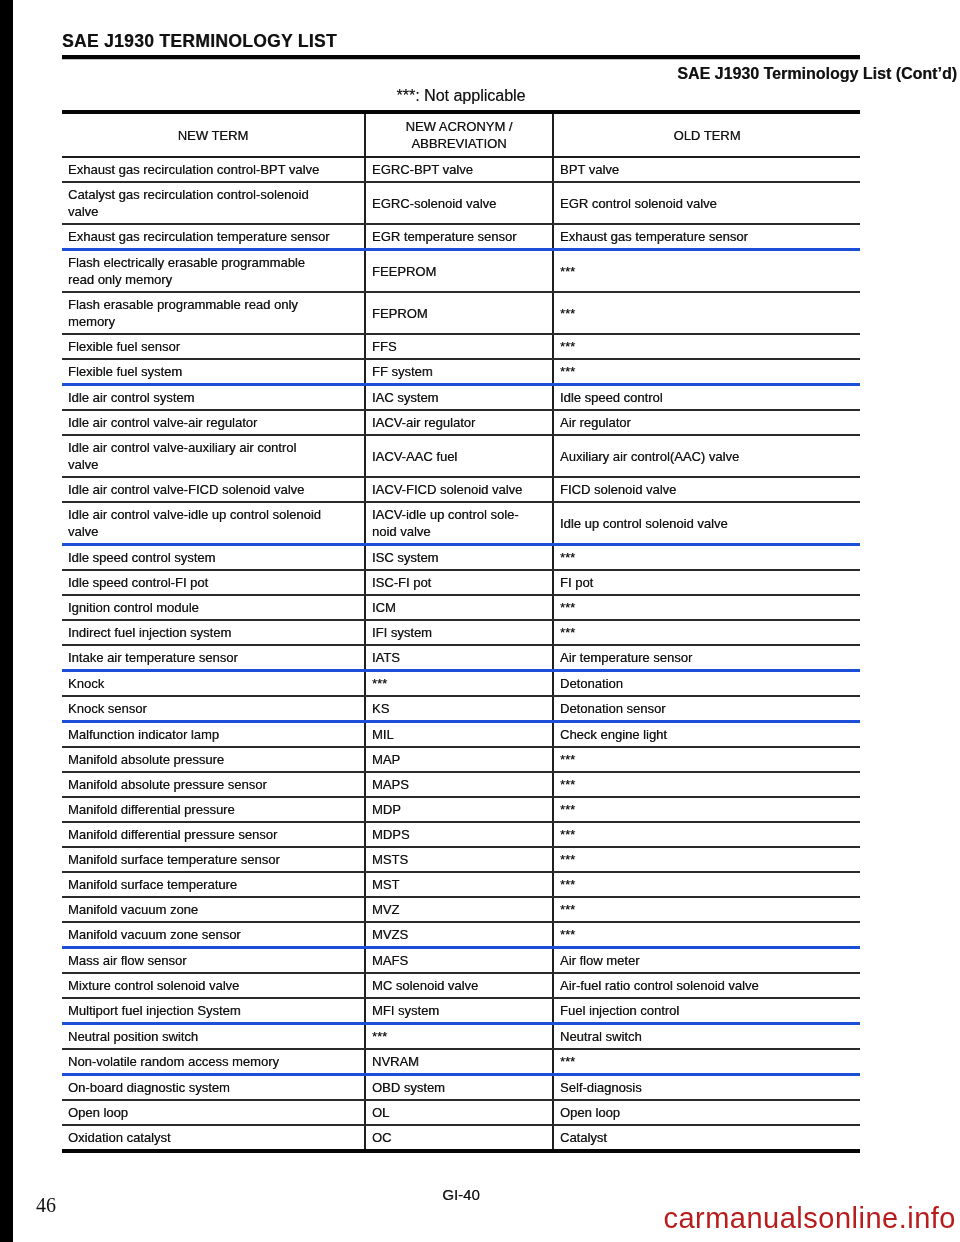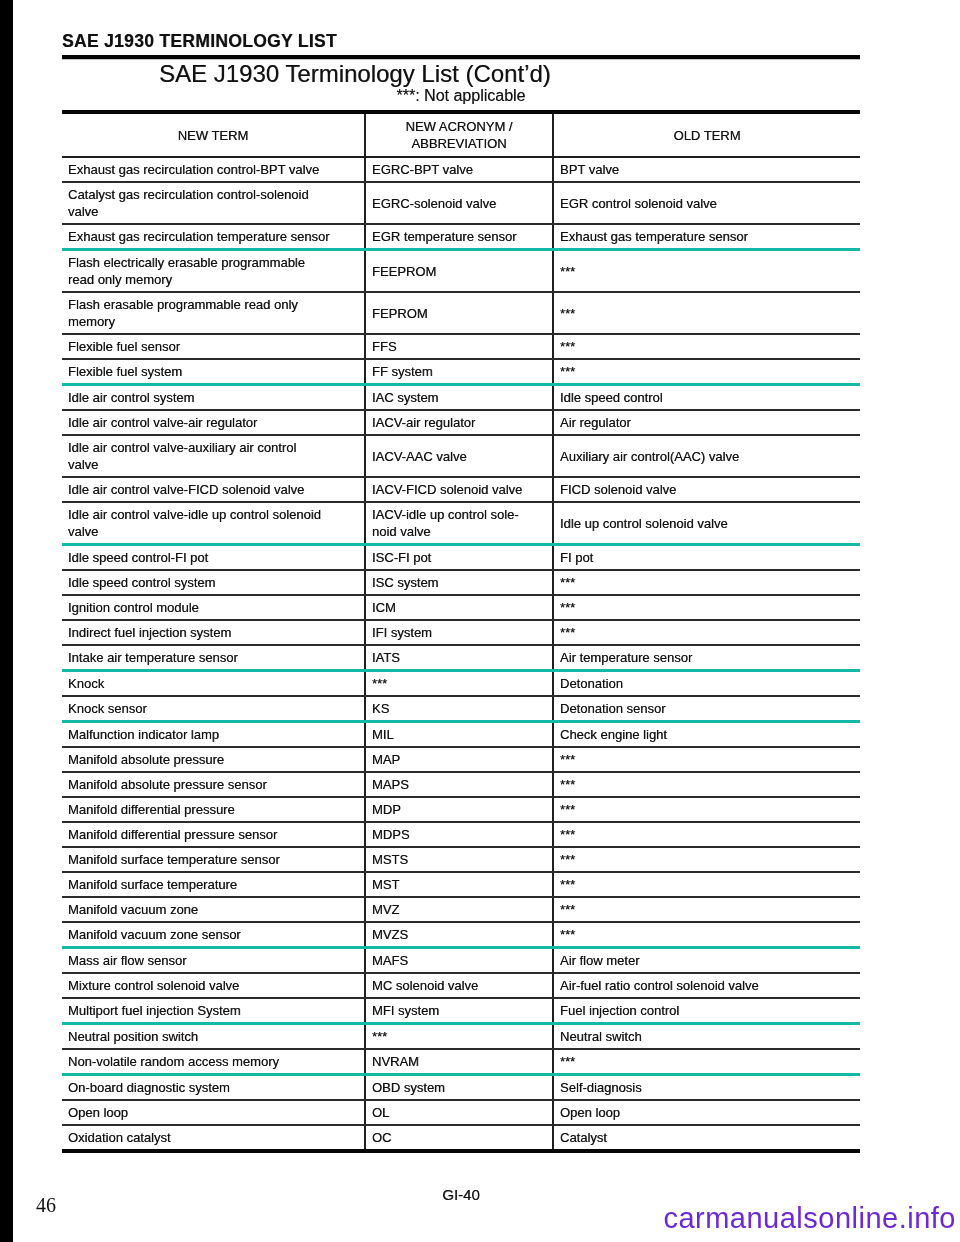--- a/index.html
+++ b/index.html
@@ -27,22 +27,22 @@
     letter-spacing: 0.3px;
     line-height: 21px;
     text-shadow: 0.4px 0 0 rgba(17,17,17,0.6);
   }
   .title-rule {
     height: 4px; background: #050505;
     box-shadow: 0 1px 0 rgba(0,0,0,0.25);
   }
   .doc-subtitle {
     margin: 3px 0 0 0;
-    font-size: 24px; font-weight: normal;
-    text-align: left;
+    font-size: 16px; font-weight: bold;
+    text-align: right;
     line-height: 23px;
     position: relative; left: 97px;
     text-shadow: 0.4px 0 0 rgba(17,17,17,0.6);
   }
   .legend-note {
     text-align: center;
     font-size: 16px;
     margin: 2px 0 5px 0;
     text-shadow: 0.3px 0 0 rgba(17,17,17,0.5);
   }
@@ -69,36 +69,36 @@
     font-weight: normal;
     text-align: center;
     padding: 4px 3px;
     border-bottom: 2px solid #1c1c1c;
   }
   .terms td {
     text-align: left;
     padding: 3px 4px 3px 6px;
   }
   .terms th + th, .terms td + td { border-left: 2px solid #1f1f1f; }
-  .terms tr.thick > td { border-bottom: 3px solid #14b8a6; }
+  .terms tr.thick > td { border-bottom: 3px solid #1d4ed8; }
   .footer-code {
     position: absolute; left: 62px; top: 1186px;
     width: 798px; text-align: center;
     font-size: 15px; font-weight: normal;
     text-shadow: 0.4px 0 0 rgba(17,17,17,0.6);
   }
   .page-number {
     position: absolute; left: 36px; top: 1194px;
     font-family: "Liberation Serif", serif;
     font-size: 20px;
   }
   .watermark {
     position: absolute; right: 4px; top: 1202px;
     font-size: 29px;
-    color: #6d28d9;
+    color: #b91c1c;
     letter-spacing: 0.5px;
   }
 </style>
 </head>
 <body>
 
 <div class="scan-strip"></div>
 
 <div class="content">
   <h1 class="doc-title">SAE J1930 TERMINOLOGY LIST</h1>
@@ -165,46 +165,46 @@
           <td>Idle speed control</td>
         </tr>
         <tr>
           <td>Idle air control valve-air regulator</td>
           <td>IACV-air regulator</td>
           <td>Air regulator</td>
         </tr>
         <tr>
           <td>Idle air control valve-auxiliary air control
 valve</td>
-          <td>IACV-AAC valve</td>
+          <td>IACV-AAC fuel</td>
           <td>Auxiliary air control(AAC) valve</td>
         </tr>
         <tr>
           <td>Idle air control valve-FICD solenoid valve</td>
           <td>IACV-FICD solenoid valve</td>
           <td>FICD solenoid valve</td>
         </tr>
         <tr class="thick">
           <td>Idle air control valve-idle up control solenoid
 valve</td>
           <td>IACV-idle up control sole-
 noid valve</td>
           <td>Idle up control solenoid valve</td>
         </tr>
         <tr>
+          <td>Idle speed control system</td>
+          <td>ISC system</td>
+          <td>***</td>
+        </tr>
+        <tr>
           <td>Idle speed control-FI pot</td>
           <td>ISC-FI pot</td>
           <td>FI pot</td>
         </tr>
         <tr>
-          <td>Idle speed control system</td>
-          <td>ISC system</td>
-          <td>***</td>
-        </tr>
-        <tr>
           <td>Ignition control module</td>
           <td>ICM</td>
           <td>***</td>
         </tr>
         <tr>
           <td>Indirect fuel injection system</td>
           <td>IFI system</td>
           <td>***</td>
         </tr>
         <tr class="thick">

